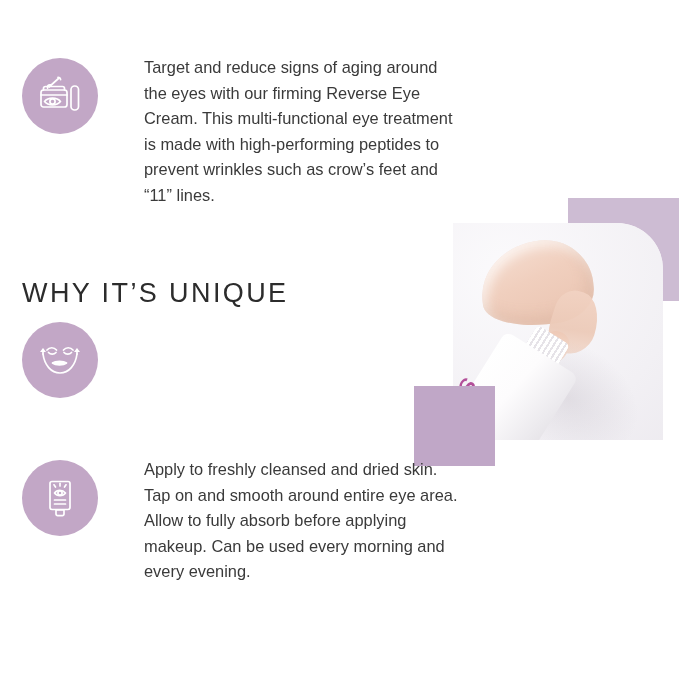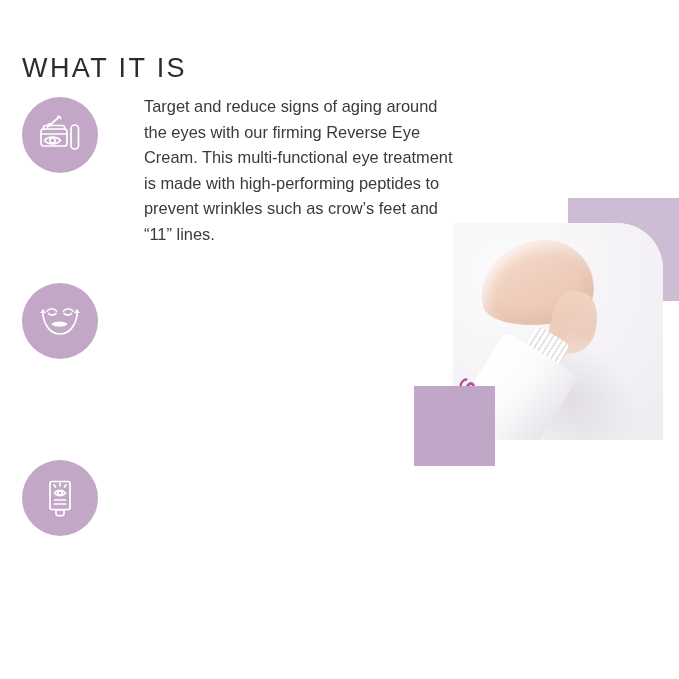--- a/index.html
+++ b/index.html
@@ -229,40 +229,40 @@
       </div>
     </div>
   </div>
 
   <div class="accent-square bottom-left"></div>
 </div>
 
 <div class="content">
 
   <div class="section s1">
-    <h2 class="section-title">WHAT IT IS</h2>
     <div class="section-body-row">
       <div class="icon-badge">
         <svg width="50" height="50" viewBox="0 0 50 50" fill="none" stroke="#ffffff" stroke-width="1.7" stroke-linecap="round" stroke-linejoin="round">
           <rect x="6" y="19" width="26" height="17" rx="2.5"></rect>
           <path d="M6 24 h26"></path>
           <path d="M8.5 19 l0 -1.5 a2 2 0 0 1 2 -2 h17 a2 2 0 0 1 2 2 l0 1.5"></path>
           <path d="M14 16 L24 7"></path>
           <path d="M12.6 17.2 a2.4 2.4 0 0 1 2.8 -3.3"></path>
           <path d="M23 6.4 a2.6 2.6 0 0 1 2.6 2.2"></path>
           <path d="M9.5 30.5 c3.5 -4.4 12.5 -4.4 16 0 c-3.5 4.4 -12.5 4.4 -16 0 z"></path>
           <circle cx="17.5" cy="30.5" r="2.6"></circle>
           <rect x="36" y="15" width="7.5" height="24" rx="3.6"></rect>
         </svg>
       </div>
       <p class="section-text">Target and reduce signs of aging around the eyes with our firming Reverse Eye Cream. This multi-functional eye treatment is made with high-performing peptides to prevent wrinkles such as crow’s feet and “11” lines.</p>
     </div>
   </div>
 
   <div class="section s2">
+    <h2 class="section-title">WHY IT’S UNIQUE</h2>
     <div class="section-body-row">
       <div class="icon-badge">
         <svg width="52" height="52" viewBox="0 0 52 52" fill="none" stroke="#ffffff" stroke-width="1.7" stroke-linecap="round" stroke-linejoin="round">
           <path d="M13 16 c2.5 -3 7 -3 9.5 0"></path>
           <path d="M29.5 16 c2.5 -3 7 -3 9.5 0"></path>
           <path d="M14.5 18.5 c2 2.2 5.5 2.2 7.5 0"></path>
           <path d="M30 18.5 c2 2.2 5.5 2.2 7.5 0"></path>
           <path d="M9 20 c1.5 11 8 19 17 19 c9 0 15.5 -8 17 -19"></path>
           <path d="M9 20 l0 -4.5"></path>
           <path d="M9 14 l-3 4 h6 z" fill="#ffffff" stroke="none"></path>
@@ -282,16 +282,17 @@
           <path d="M21 37 h8 v4 a1.6 1.6 0 0 1 -1.6 1.6 h-4.8 a1.6 1.6 0 0 1 -1.6 -1.6 z"></path>
           <path d="M19.5 27 h11"></path>
           <path d="M19.5 31 h11"></path>
           <path d="M19.5 20 c2.5 -3.4 8 -3.4 11 0 c-2.5 3.4 -8.5 3.4 -11 0 z"></path>
           <circle cx="25" cy="20" r="2.1"></circle>
           <path d="M25 13 v-2.6"></path>
           <path d="M20.5 14 l-1.5 -2.2"></path>
           <path d="M29.5 14 l1.5 -2.2"></path>
         </svg>
       </div>
+      <p class="section-text">Apply to freshly cleansed and dried skin. Tap on and smooth around entire eye area. Allow to fully absorb before applying makeup. Can be used every morning and every evening.</p>
     </div>
   </div>
 
 </div>
 
 </body></html>

